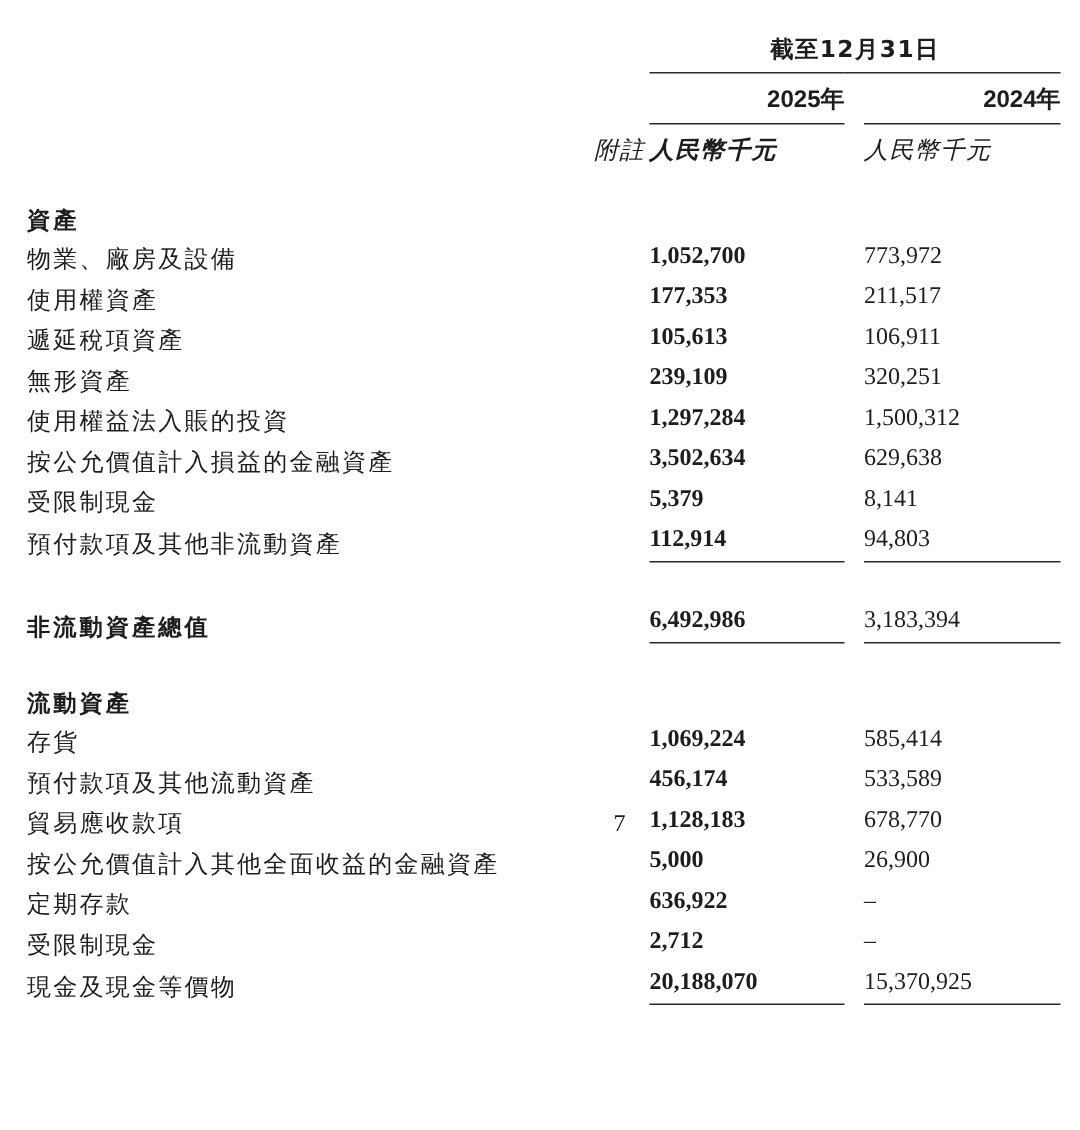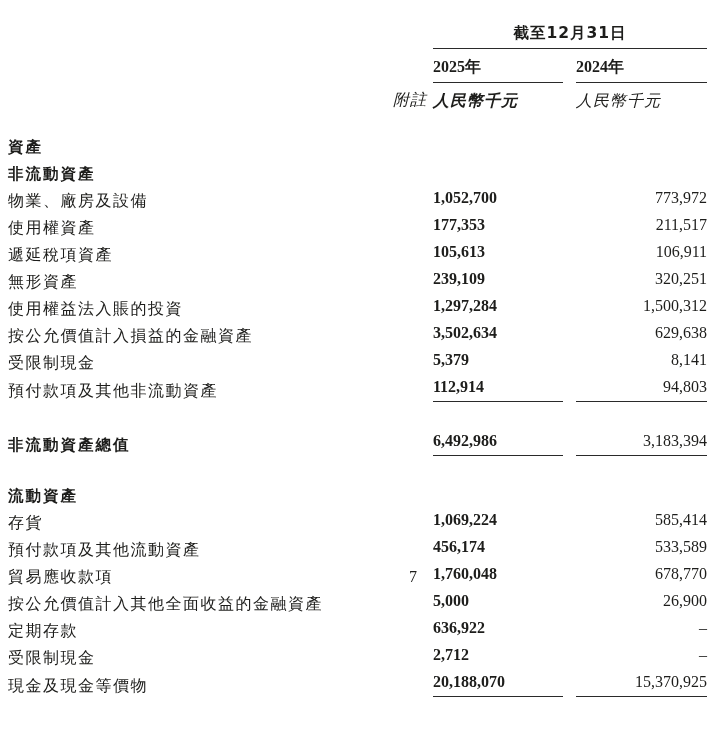--- a/index.html
+++ b/index.html
@@ -32,37 +32,36 @@
     padding: 0;
     vertical-align: bottom;
     font-size: 16px;
     line-height: 22px;
     white-space: nowrap;
     overflow: visible;
   }
 
   
   td.label {
-    padding-left: 8px;
+    padding-left: 18px;
     font-family: "Liberation Serif", "DejaVu Serif", serif;
     letter-spacing: 1.5px;
     text-align: left;
   }
   td.note {
     text-align: center;
     font-family: "Liberation Serif", "DejaVu Serif", serif;
   }
   td.v25 {
     text-align: left;
     font-family: "Liberation Serif", "DejaVu Serif", serif;
     font-weight: 700;
     padding-bottom: 3px;
   }
   td.v24 {
-    text-align: right;
     font-family: "Liberation Serif", "DejaVu Serif", serif;
     font-weight: 400;
     padding-bottom: 3px;
   }
 
   
   tr.row td { height: 24px; }
   tr.row-total td { height: 26px; }
 
   tr.sec td.label,
@@ -78,38 +77,39 @@
     text-align: center;
     font-family: "DejaVu Sans", "Liberation Sans", sans-serif;
     font-weight: 700;
     font-size: 15.5px;
     letter-spacing: 1px;
     border-bottom: 1px solid #2a2a2a;
     padding-bottom: 4px;
     height: 30px;
   }
   td.year {
-    text-align: left;
-    font-family: Liberation Serif, serif;
+    text-align: right;
+    font-family: Liberation Sans, sans-serif;
     font-weight: 700;
     padding-bottom: 4px;
     height: 29px;
   }
   td.unit {
     text-align: left;
     font-style: italic;
     font-family: "Liberation Serif", "DejaVu Serif", serif;
     letter-spacing: 1px;
     height: 29px;
     padding-bottom: 3px;
   }
   td.unit-bold { font-weight: 700; }
   td.note-h {
+    text-align: center;
     font-style: italic;
-    font-family: Liberation Mono, monospace;
+    font-family: Liberation Serif, serif;
     letter-spacing: 1px;
     height: 29px;
     padding-bottom: 3px;
   }
 
   
   .u1 { border-bottom: 1px solid #2a2a2a; }
 
   
   tr.sp16 td { height: 16px; }
@@ -162,140 +162,132 @@
 
     <tr class="row sec">
       <td class="label">資產</td>
       <td class="note"></td>
           <td class="v25"></td>
           <td></td>
           <td class="v24"></td>
           <td></td>
     </tr>
 
+
+    <tr class="row">
+      <td class="label">物業、廠房及設備</td>
+      <td class="note"></td>
+      <td class="v25">1,052,700</td>
+      <td></td>
+      <td class="v24">773,972</td>
+      <td></td>
+    </tr>
+    <tr class="row">
+      <td class="label">使用權資產</td>
+      <td class="note"></td>
+      <td class="v25">177,353</td>
+      <td></td>
+      <td class="v24">211,517</td>
+      <td></td>
+    </tr>
+    <tr class="row">
+      <td class="label">遞延稅項資產</td>
+      <td class="note"></td>
+      <td class="v25">105,613</td>
+      <td></td>
+      <td class="v24">106,911</td>
+      <td></td>
+    </tr>
+    <tr class="row">
+      <td class="label">無形資產</td>
+      <td class="note"></td>
+      <td class="v25">239,109</td>
+      <td></td>
+      <td class="v24">320,251</td>
+      <td></td>
+    </tr>
+    <tr class="row">
+      <td class="label">使用權益法入賬的投資</td>
+      <td class="note"></td>
+      <td class="v25">1,297,284</td>
+      <td></td>
+      <td class="v24">1,500,312</td>
+      <td></td>
+    </tr>
+    <tr class="row">
+      <td class="label">按公允價值計入損益的金融資產</td>
+      <td class="note"></td>
+      <td class="v25">3,502,634</td>
+      <td></td>
+      <td class="v24">629,638</td>
+      <td></td>
+    </tr>
+    <tr class="row">
+      <td class="label">受限制現金</td>
+      <td class="note"></td>
+      <td class="v25">5,379</td>
+      <td></td>
+      <td class="v24">8,141</td>
+      <td></td>
+    </tr>
+    <tr class="row">
+      <td class="label">預付款項及其他非流動資產</td>
+      <td class="note"></td>
+      <td class="v25 u1">112,914</td>
+      <td></td>
+      <td class="v24 u1">94,803</td>
+      <td></td>
+    </tr>
+
+    <tr class="sp24">
+          <td colspan="6"></td>
+        </tr>
+
+    <tr class="row-total">
+      <td class="label">非流動資產總值</td>
+      <td class="note"></td>
+      <td class="v25 u1">6,492,986</td>
+      <td></td>
+      <td class="v24 u1">3,183,394</td>
+      <td></td>
+    </tr>
+
+    <tr class="sp24">
+          <td colspan="6"></td>
+        </tr>
+
     <tr class="row sec">
-      <td class="label">非流動資產</td>
+      <td class="label">流動資產</td>
       <td class="note"></td>
           <td class="v25"></td>
           <td></td>
           <td class="v24"></td>
           <td></td>
     </tr>
 
     <tr class="row">
-      <td class="label">物業、廠房及設備</td>
-      <td class="note"></td>
-      <td class="v25">1,052,700</td>
-      <td></td>
-      <td class="v24">773,972</td>
-      <td></td>
-    </tr>
-    <tr class="row">
-      <td class="label">使用權資產</td>
-      <td class="note"></td>
-      <td class="v25">177,353</td>
-      <td></td>
-      <td class="v24">211,517</td>
-      <td></td>
-    </tr>
-    <tr class="row">
-      <td class="label">遞延稅項資產</td>
-      <td class="note"></td>
-      <td class="v25">105,613</td>
-      <td></td>
-      <td class="v24">106,911</td>
-      <td></td>
-    </tr>
-    <tr class="row">
-      <td class="label">無形資產</td>
-      <td class="note"></td>
-      <td class="v25">239,109</td>
-      <td></td>
-      <td class="v24">320,251</td>
-      <td></td>
-    </tr>
-    <tr class="row">
-      <td class="label">使用權益法入賬的投資</td>
-      <td class="note"></td>
-      <td class="v25">1,297,284</td>
-      <td></td>
-      <td class="v24">1,500,312</td>
-      <td></td>
-    </tr>
-    <tr class="row">
-      <td class="label">按公允價值計入損益的金融資產</td>
-      <td class="note"></td>
-      <td class="v25">3,502,634</td>
-      <td></td>
-      <td class="v24">629,638</td>
-      <td></td>
-    </tr>
-    <tr class="row">
-      <td class="label">受限制現金</td>
-      <td class="note"></td>
-      <td class="v25">5,379</td>
-      <td></td>
-      <td class="v24">8,141</td>
-      <td></td>
-    </tr>
-    <tr class="row">
-      <td class="label">預付款項及其他非流動資產</td>
-      <td class="note"></td>
-      <td class="v25 u1">112,914</td>
-      <td></td>
-      <td class="v24 u1">94,803</td>
-      <td></td>
-    </tr>
-
-    <tr class="sp24">
-          <td colspan="6"></td>
-        </tr>
-
-    <tr class="row-total">
-      <td class="label">非流動資產總值</td>
-      <td class="note"></td>
-      <td class="v25 u1">6,492,986</td>
-      <td></td>
-      <td class="v24 u1">3,183,394</td>
-      <td></td>
-    </tr>
-
-    <tr class="sp24">
-          <td colspan="6"></td>
-        </tr>
-
-    <tr class="row sec">
-      <td class="label">流動資產</td>
-      <td class="note"></td>
-          <td class="v25"></td>
-          <td></td>
-          <td class="v24"></td>
-          <td></td>
-    </tr>
-
-    <tr class="row">
       <td class="label">存貨</td>
       <td class="note"></td>
       <td class="v25">1,069,224</td>
       <td></td>
       <td class="v24">585,414</td>
       <td></td>
     </tr>
     <tr class="row">
       <td class="label">預付款項及其他流動資產</td>
       <td class="note"></td>
       <td class="v25">456,174</td>
       <td></td>
       <td class="v24">533,589</td>
       <td></td>
     </tr>
     <tr class="row">
       <td class="label">貿易應收款項</td>
       <td class="note">7</td>
-      <td class="v25">1,760,048</td>
+      <td class="v25">1,128,183</td>
       <td></td>
       <td class="v24">678,770</td>
       <td></td>
     </tr>
     <tr class="row">
       <td class="label">按公允價值計入其他全面收益的金融資產</td>
       <td class="note"></td>
       <td class="v25">5,000</td>
       <td></td>
       <td class="v24">26,900</td>

